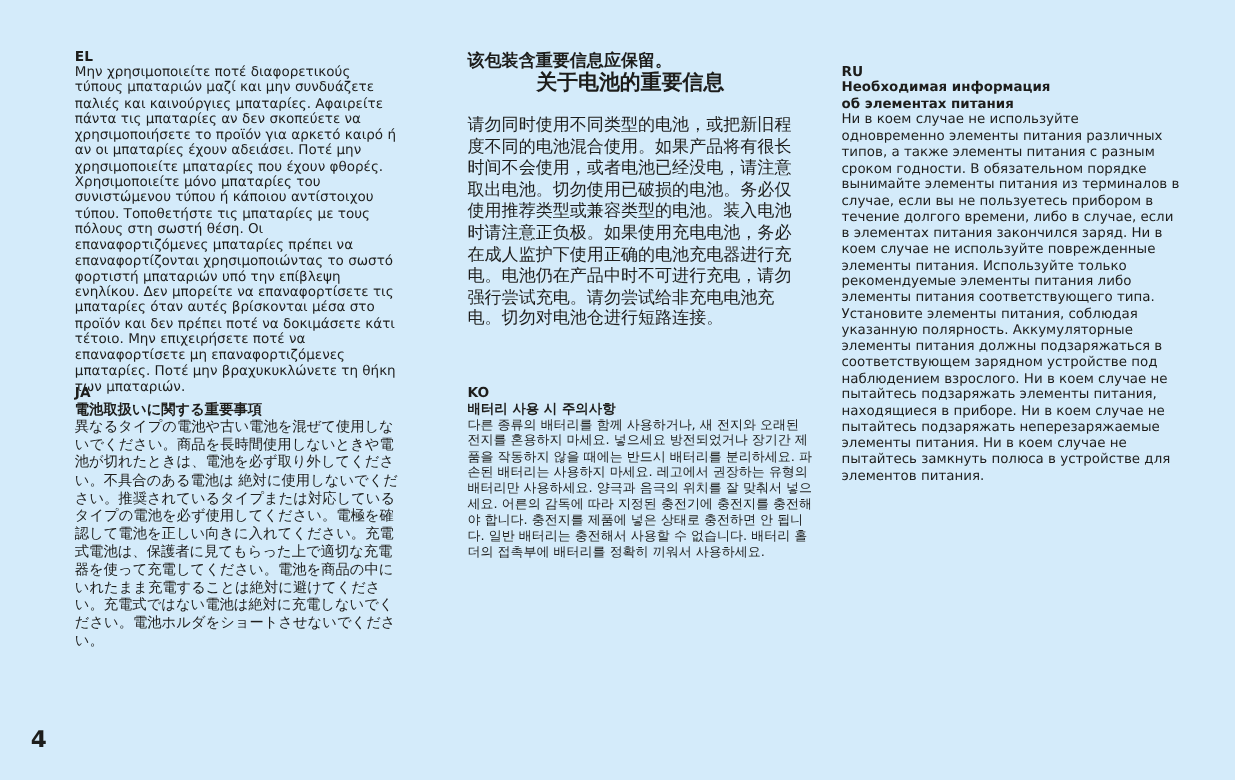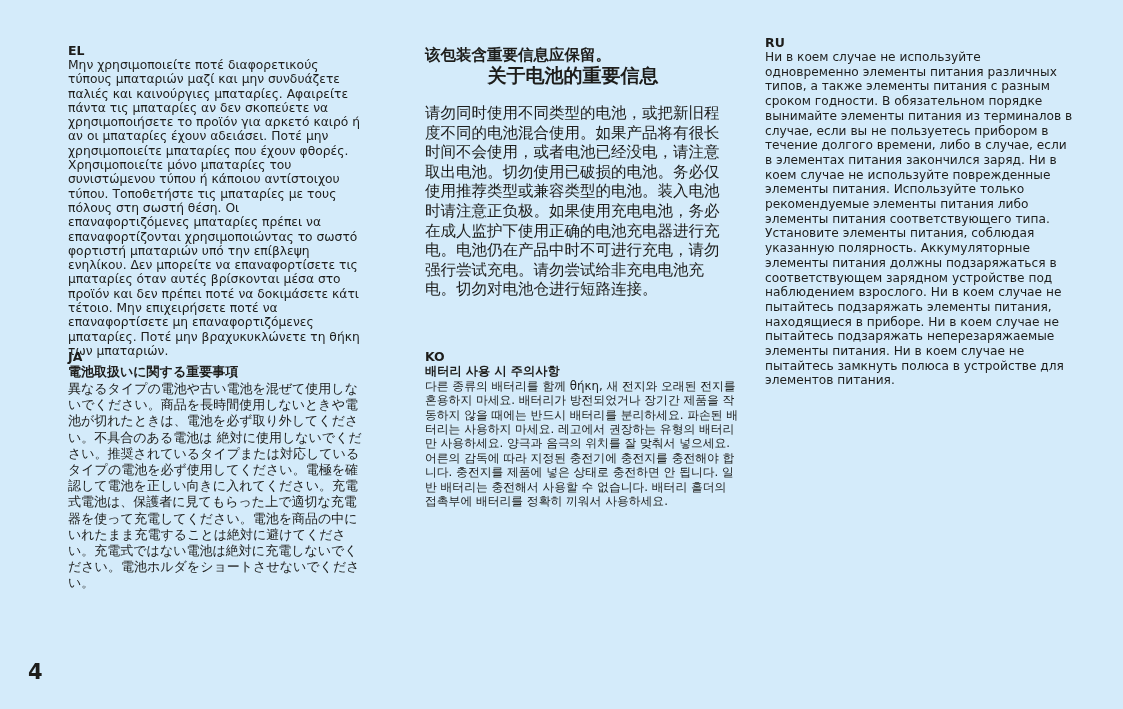--- a/index.html
+++ b/index.html
@@ -39,21 +39,21 @@
   .sec-ja .heading { font-size: 13px; line-height: 17px; font-family: Liberation Mono, monospace; }
   
   .sec-zh { left: 425px; top: 43px; width: 296px; font-size: 15.5px; line-height: 19.6px; }
   .sec-zh .note { font-weight: bold; font-size: 15.5px; line-height: 20px; margin-top: 2px; }
   .sec-zh .heading { font-size: 19px; line-height: 20px; margin-top: 0; text-align: center; }
   .sec-zh .body-text { margin-top: 19px; }
   
   .sec-ko { left: 425px; top: 349px; width: 314px; font-size: 11.8px; line-height: 14.4px; }
   .sec-ko .heading { font-size: 12.2px; line-height: 14.8px; }
   
-  .sec-ru { left: 765px; top: 35px; width: 308px; font-size: 12.2px; line-height: 14.7px; }
+  .sec-ru { left: 765px; top: 57px; width: 308px; font-size: 12.2px; line-height: 14.7px; }
   .sec-ru .heading { font-size: 12.2px; line-height: 14.7px; }
   .page-number {
     position: absolute;
     left: 28px;
     top: 660px;
     font-size: 21px;
     font-weight: bold;
   }
 </style>
 </head>
@@ -74,23 +74,25 @@
 
   <div class="section sec-zh">
     <div class="note">该包装含重要信息应保留。</div>
     <div class="heading">关于电池的重要信息</div>
     <p class="body-text">请勿同时使用不同类型的电池，或把新旧程度不同的电池混合使用。如果产品将有很长时间不会使用，或者电池已经没电，请注意取出电池。切勿使用已破损的电池。务必仅使用推荐类型或兼容类型的电池。装入电池时请注意正负极。如果使用充电电池，务必在成人监护下使用正确的电池充电器进行充电。电池仍在产品中时不可进行充电，请勿强行尝试充电。请勿尝试给非充电电池充电。切勿对电池仓进行短路连接。</p>
   </div>
 
   <div class="section sec-ko">
     <div class="lang-label">KO</div>
     <div class="heading">배터리 사용 시 주의사항</div>
-    <p class="body-text">다른 종류의 배터리를 함께 θήκη, 새 전지와 오래된 전지를 혼용하지 마세요. 배터리가 방전되었거나 장기간 제품을 작동하지 않을 때에는 반드시 배터리를 분리하세요. 파손된 배터리는 사용하지 마세요. 레고에서 권장하는 유형의 배터리만 사용하세요. 양극과 음극의 위치를 잘 맞춰서 넣으세요. 어른의 감독에 따라 지정된 충전기에 충전지를 충전해야 합니다. 충전지를 제품에 넣은 상태로 충전하면 안 됩니다. 일반 배터리는 충전해서 사용할 수 없습니다. 배터리 홀더의 접촉부에 배터리를 정확히 끼워서 사용하세요.</p>
+    <p class="body-text">다른 종류의 배터리를 함께 사용하거나, 새 전지와 오래된 전지를 혼용하지 마세요. 넣으세요 방전되었거나 장기간 제품을 작동하지 않을 때에는 반드시 배터리를 분리하세요. 파손된 배터리는 사용하지 마세요. 레고에서 권장하는 유형의 배터리만 사용하세요. 양극과 음극의 위치를 잘 맞춰서 넣으세요. 어른의 감독에 따라 지정된 충전기에 충전지를 충전해야 합니다. 충전지를 제품에 넣은 상태로 충전하면 안 됩니다. 일반 배터리는 충전해서 사용할 수 없습니다. 배터리 홀더의 접촉부에 배터리를 정확히 끼워서 사용하세요.</p>
   </div>
 
   <div class="section sec-ru">
     <div class="lang-label">RU</div>
+    <div class="heading">Необходимая информация
+об элементах питания</div>
     <p class="body-text">Ни в коем случае не используйте одновременно элементы питания различных типов, а также элементы питания с разным сроком годности. В обязательном порядке вынимайте элементы питания из терминалов в случае, если вы не пользуетесь прибором в течение долгого времени, либо в случае, если в элементах питания закончился заряд. Ни в коем случае не используйте поврежденные элементы питания. Используйте только рекомендуемые элементы питания либо элементы питания соответствующего типа. Установите элементы питания, соблюдая указанную полярность. Аккумуляторные элементы питания должны подзаряжаться в соответствующем зарядном устройстве под наблюдением взрослого. Ни в коем случае не пытайтесь подзаряжать элементы питания, находящиеся в приборе. Ни в коем случае не пытайтесь подзаряжать неперезаряжаемые элементы питания. Ни в коем случае не пытайтесь замкнуть полюса в устройстве для элементов питания.</p>
   </div>
 
   <div class="page-number">4</div>
 
 </div>
 
 </body></html>

